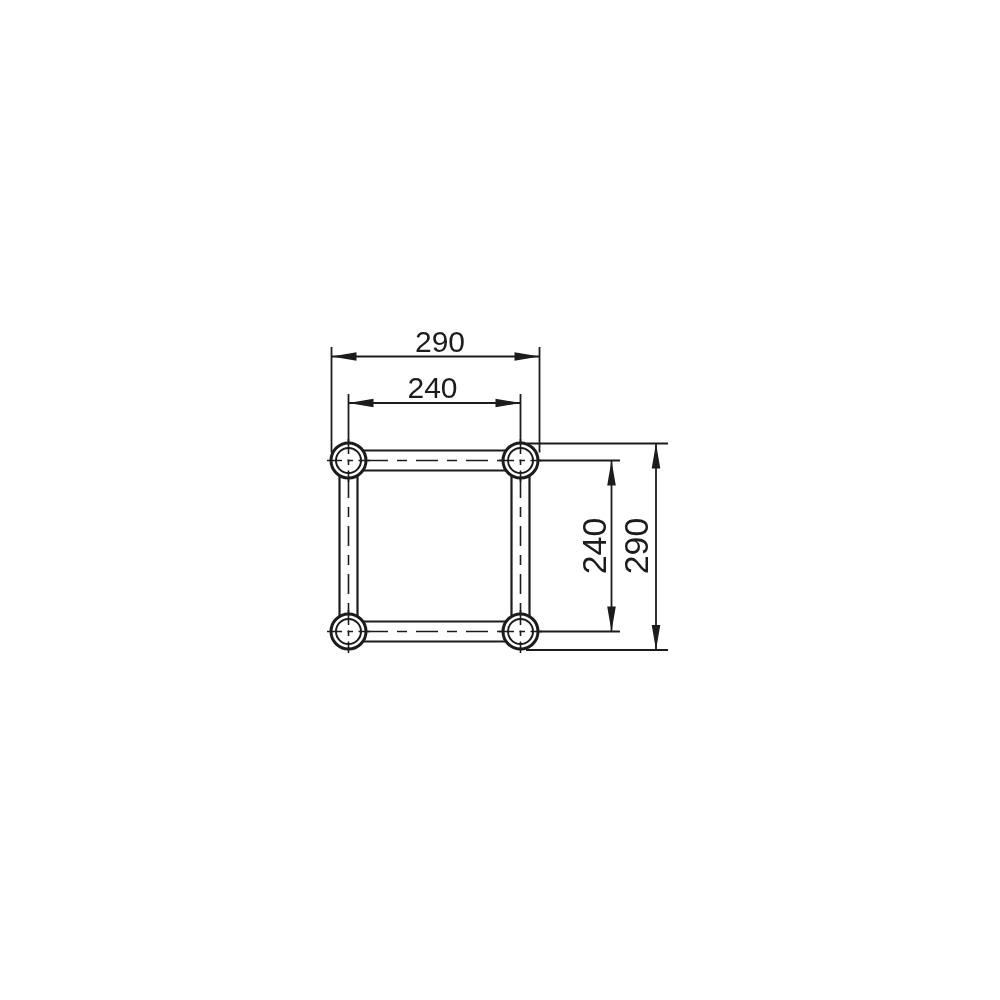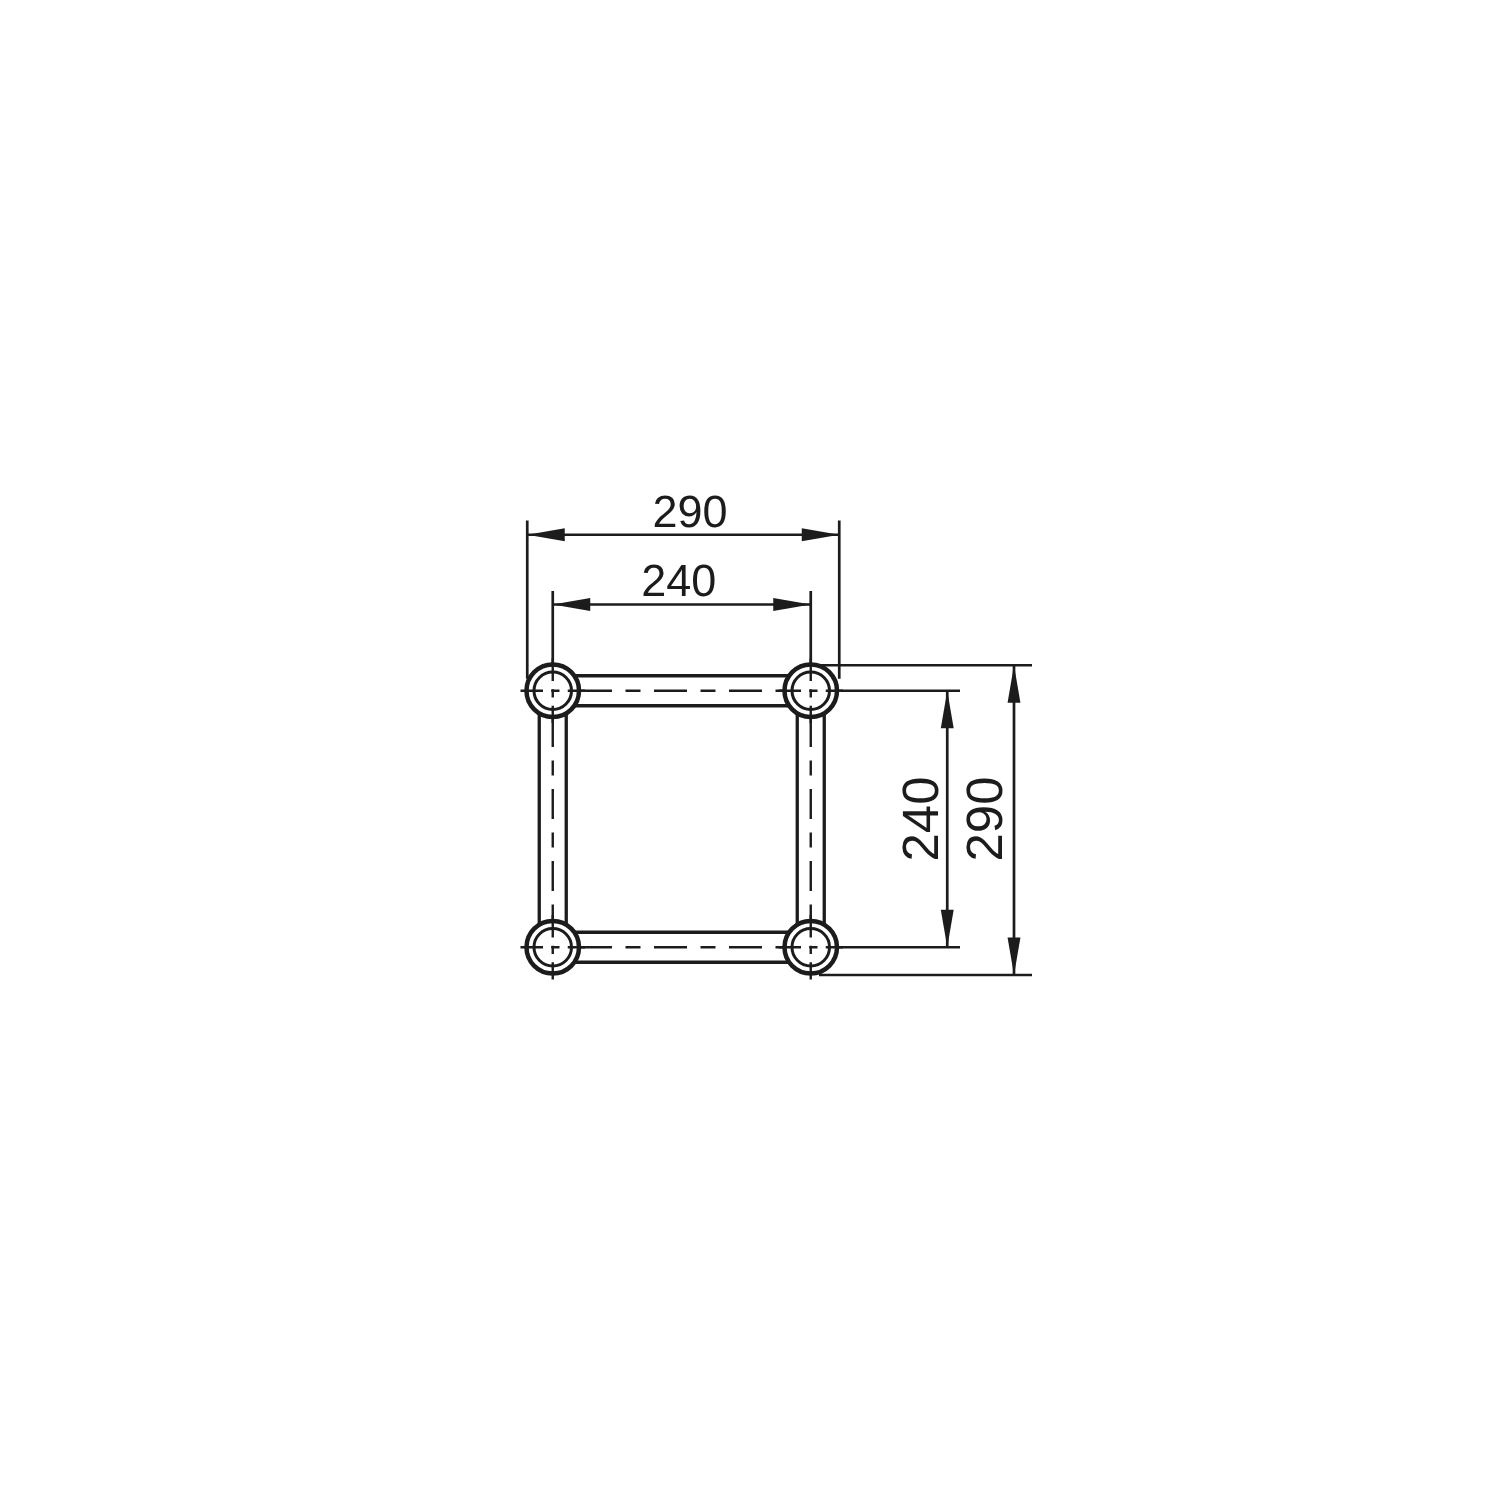--- a/index.html
+++ b/index.html
@@ -6,21 +6,20 @@
     margin: 0;
     padding: 0;
     background: #ffffff;
     font-family: "Liberation Sans", sans-serif;
   }
   .canvas-wrap {
     width: 839px;
     height: 1000px;
     background: var(--bg, #ffffff);
     position: relative;
-    padding-left: 20px;
   }
   svg { display: block; }
   .outline {
     stroke: var(--line, #1c1c1c);
     fill: none;
     stroke-width: 2.2;
   }
   .chord-outer {
     stroke: var(--line, #1c1c1c);
     fill: none;

